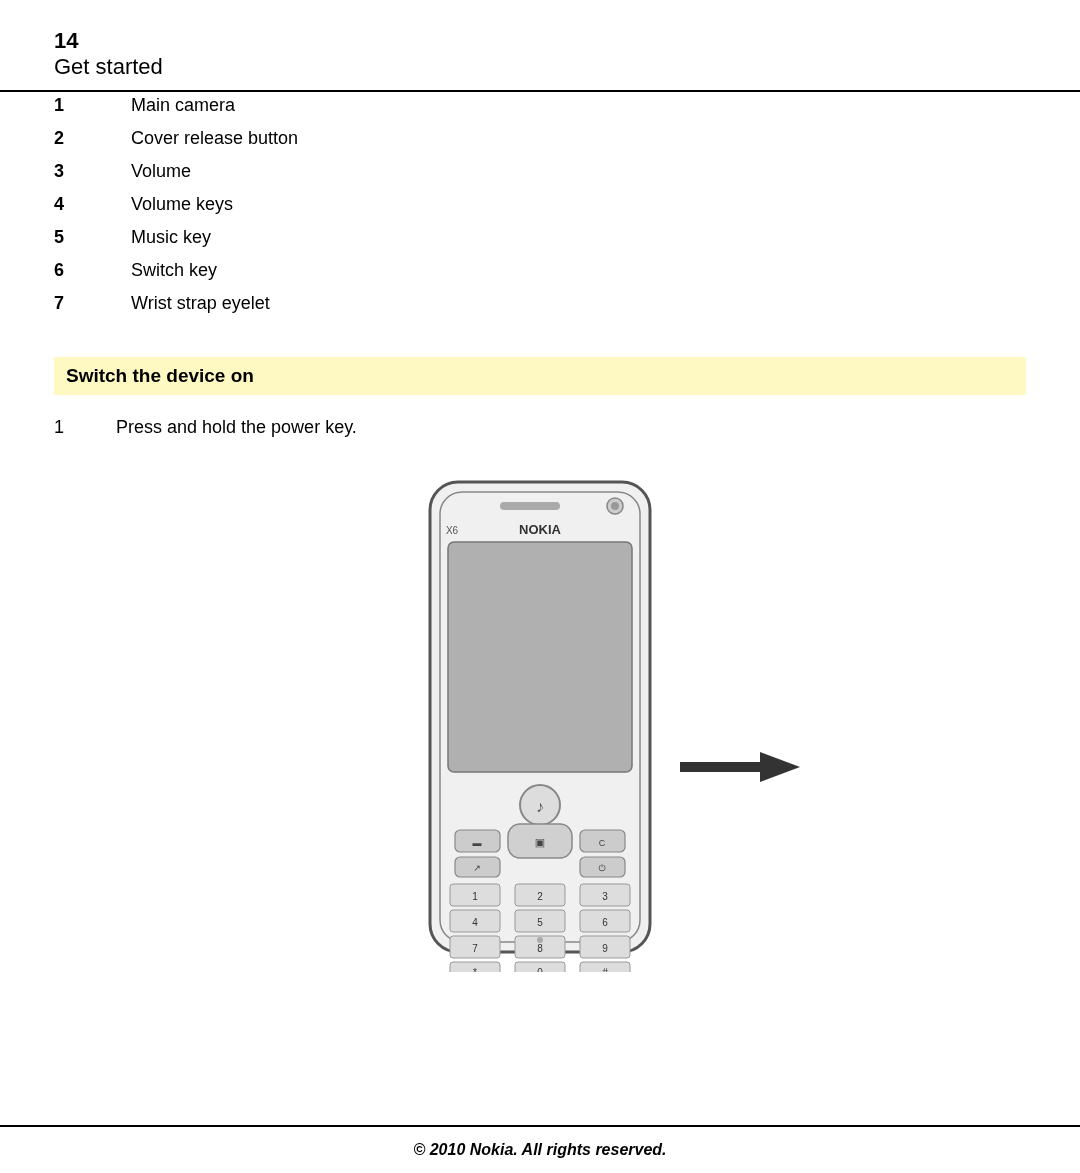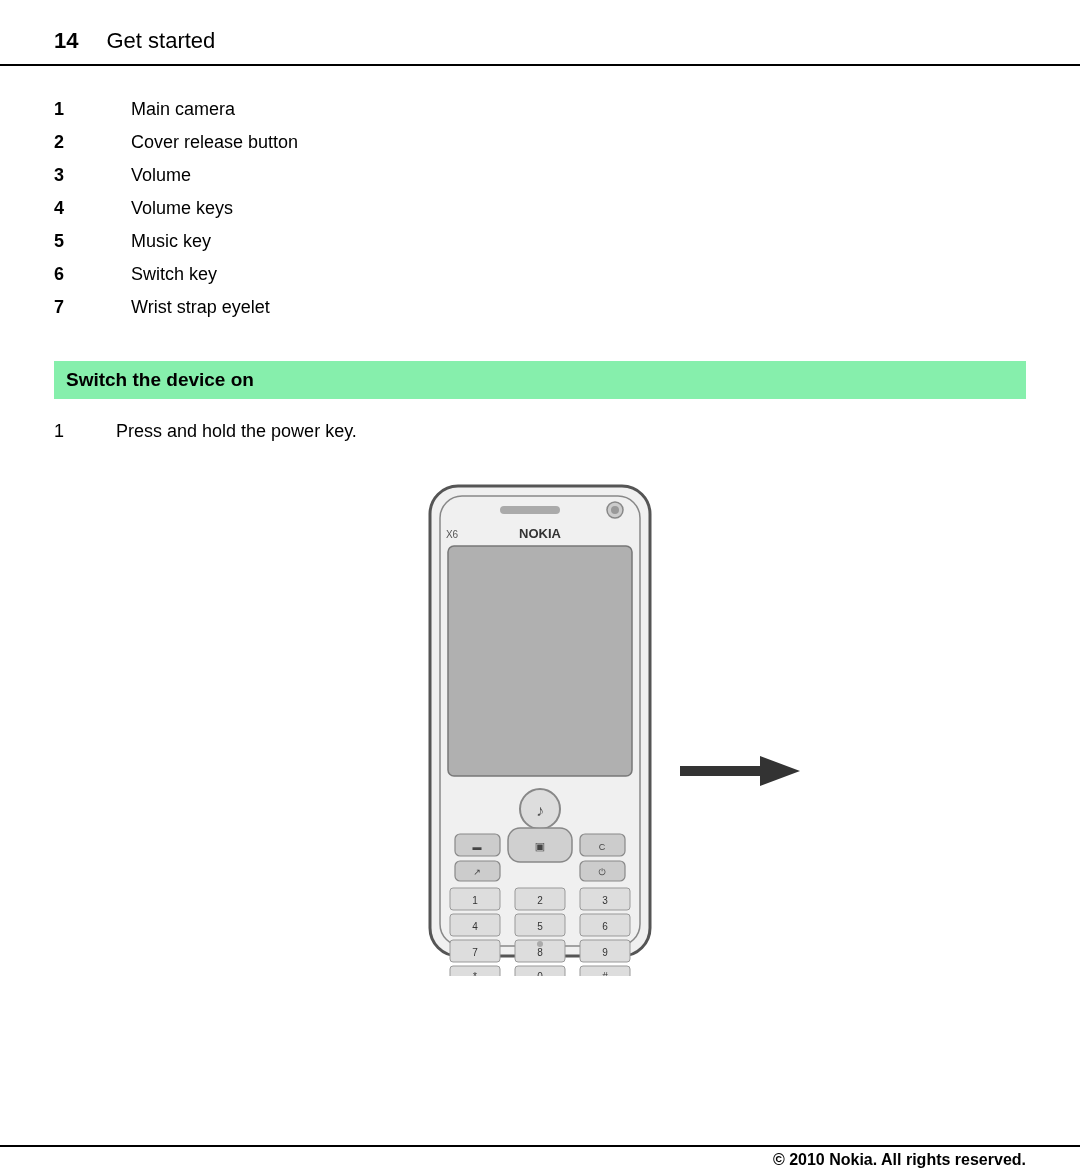--- a/index.html
+++ b/index.html
@@ -20,21 +20,21 @@
       padding: 0;
       display: flex;
       flex-direction: column;
     }
 
     .header-bar {
       display: flex;
       align-items: baseline;
       padding: 28px 54px 10px 54px;
       border-bottom: 2px solid #000;
-      margin-bottom: 30px;
+      flex-direction: column;
     }
 
     .header-number {
       font-size: 22px;
       font-weight: bold;
       margin-right: 28px;
     }
 
     .header-title {
       font-size: 22px;
@@ -64,21 +64,21 @@
       min-width: 36px;
       font-size: 18px;
     }
 
     .feature-text {
       font-size: 18px;
       margin-left: 41px;
     }
 
     .section-header {
-      background-color: #86efac;
+      background-color: #fef9c3;
       padding: 8px 12px;
       font-size: 19px;
       font-weight: bold;
       margin-bottom: 18px;
     }
 
     .step-list {
       list-style: none;
       margin-bottom: 30px;
     }
@@ -108,25 +108,26 @@
       position: relative;
     }
 
     .phone-svg-wrapper {
       position: relative;
       display: inline-block;
     }
 
     .footer-bar {
       border-top: 2px solid #000;
-      padding: 4px 54px;
-      display: flex;
-      justify-content: flex-end;
+      padding: 14px 54px;
+      display: flex;
+      justify-content: center;
       align-items: center;
       margin-top: auto;
+      font-style: italic;
     }
 
     .footer-text {
       font-size: 16px;
       font-weight: bold;
     }
   </style>
 </head>
 <body>
 

